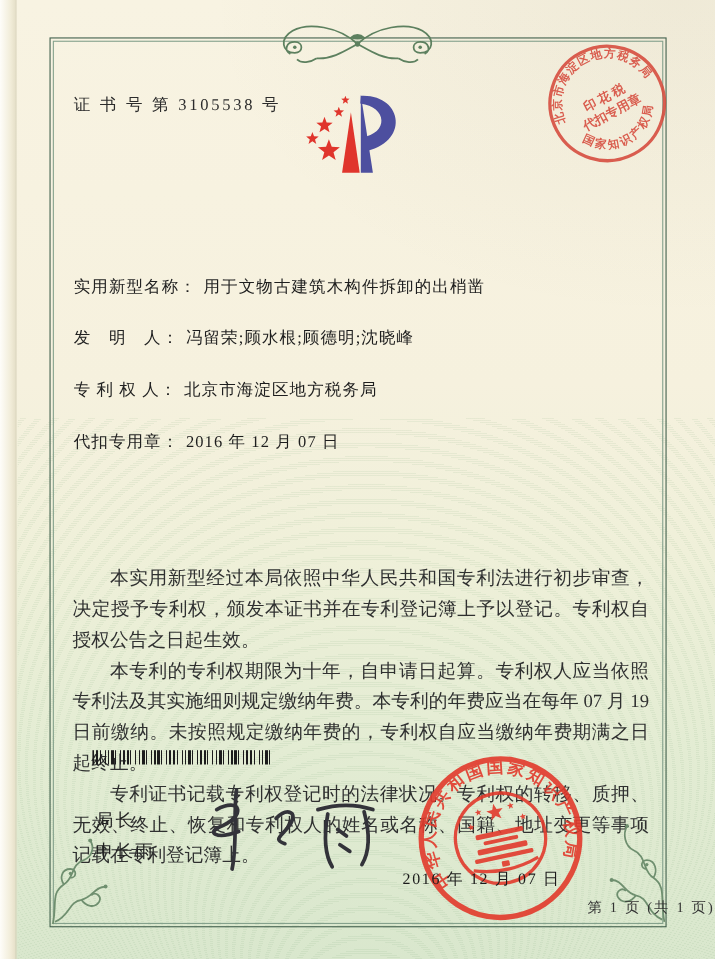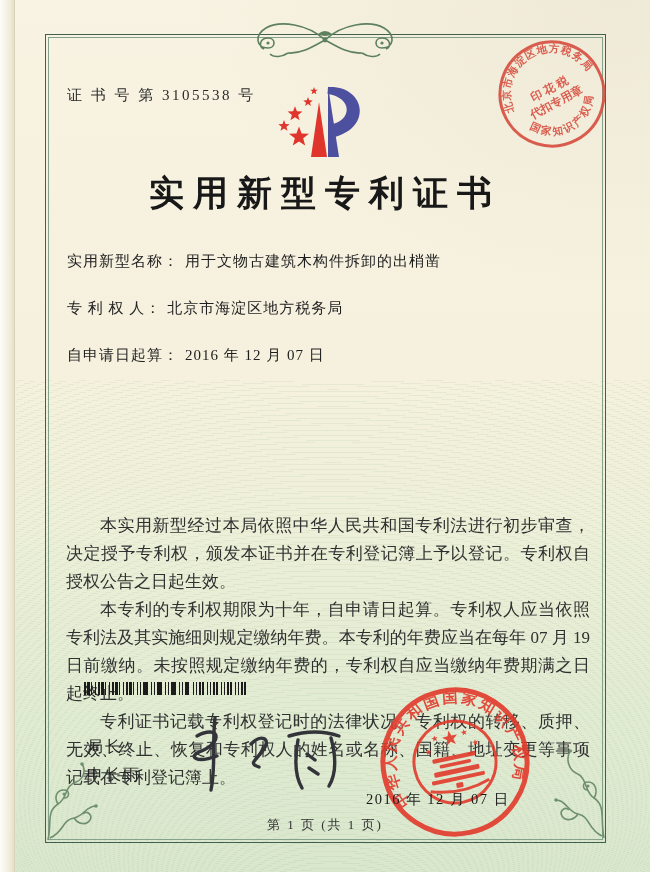--- a/index.html
+++ b/index.html
@@ -30,21 +30,21 @@
 
   .barcode{position:absolute;left:84px;top:682px;width:162px;height:13px;
         background:repeating-linear-gradient(90deg,
           #1c1c1c 0 1.5px,transparent 1.5px 3px,
           #1c1c1c 3px 5.5px,transparent 5.5px 6.5px,
           #1c1c1c 6.5px 7.5px,transparent 7.5px 11px,
           #1c1c1c 11px 12px,transparent 12px 14px);}
 
   .officer{position:absolute;left:87px;top:733px;font-size:16px;color:#222;line-height:28px;letter-spacing:2px;}
   .sig{position:absolute;left:185px;top:706px;}
-  .footer{position:absolute;left:0;width:100%;top:816px;text-align:center;
+  .footer{position:absolute;left:0;width:100%;top:816px;text-align:right;
           font-size:13px;letter-spacing:2px;color:#333;}
 
   .stamp-tax{position:absolute;left:494px;top:36px;}
   .seal{position:absolute;left:376px;top:683px;}
   .issue-date{position:absolute;left:366px;top:790px;font-size:14.5px;letter-spacing:1.5px;color:#1b1b1b;}
 
   .ornament-top{position:absolute;left:230px;top:16px;}
   .corner-bl{position:absolute;left:44px;top:762px;}
   .corner-br{position:absolute;left:546px;top:748px;transform:scaleX(-1);}
   svg text{font-family:"Liberation Serif", serif;}
@@ -102,31 +102,33 @@
     <path d="M60,7 C98,5 106,50 62,58 C61.5,54 61,49 60.5,45 C86,41 84,17 59.5,14 Z" fill="#4d4f9f"></path>
     <g fill="#e0352c">
       <use href="#star" transform="translate(31,57) scale(1.05)"></use>
       <use href="#star" transform="translate(16,46) scale(0.6)"></use>
       <use href="#star" transform="translate(27,34) scale(0.78)"></use>
       <use href="#star" transform="translate(40,22) scale(0.5)"></use>
       <use href="#star" transform="translate(46,11) scale(0.4)"></use>
     </g>
   </svg>
 
-  <div class="title">实用新型专利证书</div>
 
   <div class="fields">
     <div class="frow">
       <span class="lab">实用新型名称：</span><span class="val">用于文物古建筑木构件拆卸的出梢凿</span>
     </div>
     <div class="frow">
+      <span class="lab">发　明　人：</span><span class="val">冯留荣;顾水根;顾德明;沈晓峰</span>
+    </div>
+    <div class="frow">
       <span class="lab">专 利 权 人：</span><span class="val">北京市海淀区地方税务局</span>
     </div>
     <div class="frow">
-      <span class="lab">自申请日起算：</span><span class="val">2016 年 12 月 07 日</span>
+      <span class="lab">代扣专用章：</span><span class="val">2016 年 12 月 07 日</span>
     </div>
   </div>
 
   <div class="body-text">
     <p>本实用新型经过本局依照中华人民共和国专利法进行初步审查，决定授予专利权，颁发本证书并在专利登记簿上予以登记。专利权自授权公告之日起生效。</p>
     <p>本专利的专利权期限为十年，自申请日起算。专利权人应当依照专利法及其实施细则规定缴纳年费。本专利的年费应当在每年 07 月 19 日前缴纳。未按照规定缴纳年费的，专利权自应当缴纳年费期满之日起终止。</p>
     <p>专利证书记载专利权登记时的法律状况。专利权的转移、质押、无效、终止、恢复和专利权人的姓名或名称、国籍、地址变更等事项记载在专利登记簿上。</p>
   </div>
 
   <div class="barcode"></div>

